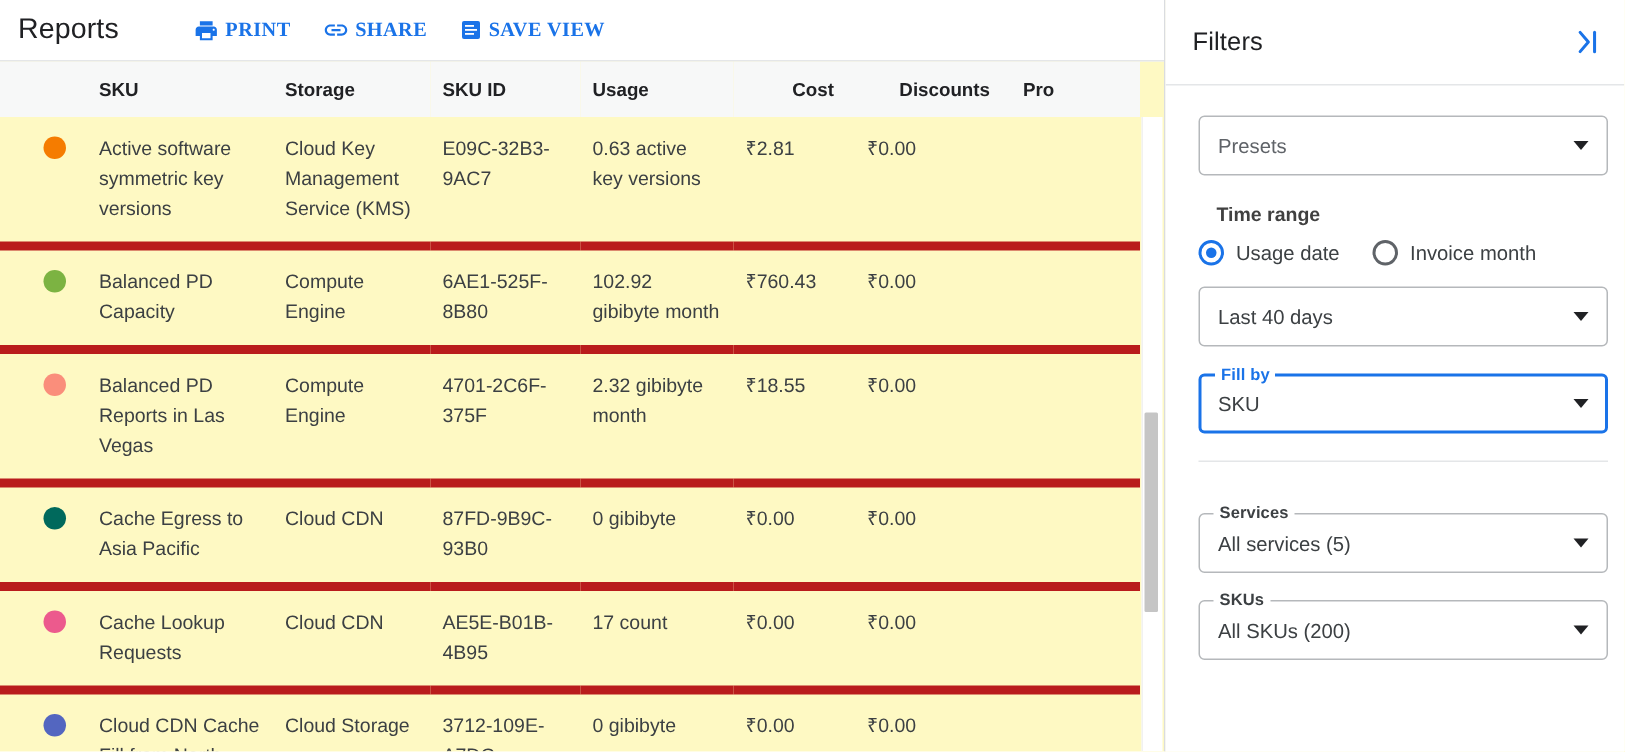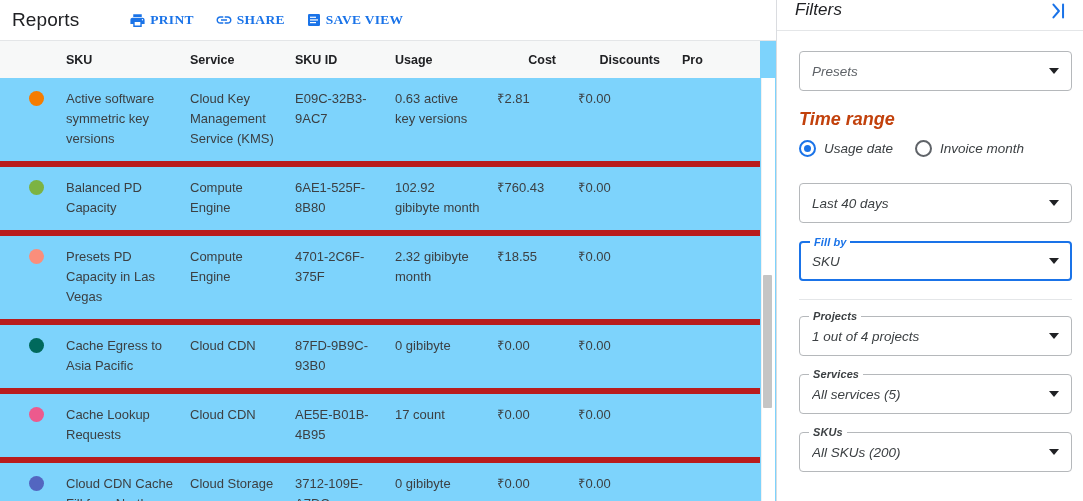--- a/index.html
+++ b/index.html
@@ -11,21 +11,21 @@
     font-family: "Liberation Sans", sans-serif;
     -webkit-font-smoothing: antialiased;
   }
   .app { position: relative; width: 1083px; height: 501px; display: flex; }
 
   
   .main {
     position: relative;
     width: 777px;
     height: 501px;
-    background: #7dd3fc;
+    background: #fef9c3;
     border-right: 1px solid #dadce0;
     overflow: hidden;
   }
 
   .topbar {
     height: 41px;
     display: flex;
     align-items: center;
     padding-left: 12px;
     border-bottom: 1px solid #e4e6e8;
@@ -130,32 +130,31 @@
 
   
   .filters {
     width: 306px;
     height: 501px;
     background: #fff;
     position: relative;
     overflow: hidden;
   }
   .filters-head {
-    height: 31px;
+    height: 57px;
     display: flex;
-    align-items: flex-start;
+    align-items: center;
     justify-content: space-between;
     padding: 0 14px 0 18px;
     border-bottom: 1px solid #e4e6e8;
-    font-style: italic;
   }
   .filters-title { font-size: 17px; color: #202124; letter-spacing: .1px; }
   .collapse-btn { cursor: pointer; display: flex; align-items: center; }
 
-  .filters-body { padding: 20px 11px 0 22px; font-style: italic; }
+  .filters-body { padding: 20px 11px 0 22px; }
 
   
   .m-field {
     position: relative;
     height: 40px;
     border: 1px solid #b5b8bb;
     border-radius: 4px;
     display: flex;
     align-items: center;
     padding: 0 12px;
@@ -189,26 +188,26 @@
   .m-field.focused .m-label { color: #1a73e8; }
   .caret {
     width: 0; height: 0;
     border-left: 5px solid transparent;
     border-right: 5px solid transparent;
     border-top: 6px solid #202124;
     margin-left: 8px;
   }
 
   .grp-label {
-    font-size: 18px;
+    font-size: 13px;
     font-weight: 700;
-    color: #c2410c;
-    margin: 18px 0 10px 0;
-  }
-  .radio-row { display: flex; align-items: center; gap: 22px; margin-bottom: 26px; }
+    color: #404040;
+    margin: 18px 0 10px 12px;
+  }
+  .radio-row { display: flex; align-items: center; gap: 22px; margin-bottom: 14px; }
   .radio { display: flex; align-items: center; gap: 8px; cursor: pointer; }
   .radio .ring {
     width: 17px; height: 17px;
     border-radius: 50%;
     border: 2px solid #5f6368;
     position: relative;
     flex: none;
   }
   .radio.on .ring { border-color: #1a73e8; }
   .radio.on .ring::after {
@@ -278,21 +277,21 @@
               <col class="c-id">
             <col class="c-usage">
               <col class="c-cost">
               <col class="c-disc">
               <col class="c-proj">
           </colgroup>
           <thead>
             <tr>
               <th></th>
               <th>SKU</th>
-              <th>Service</th>
+              <th>Storage</th>
               <th>SKU ID</th>
               <th>Usage</th>
               <th class="num">Cost</th>
               <th class="num">Discounts</th>
               <th>Pro</th>
             </tr>
           </thead>
           <tbody id="tbody">
               <tr>
                 <td class="dot-cell"><span class="dot" style="background: rgb(245, 124, 0);"></span></td>
@@ -309,21 +308,21 @@
                 <td>Balanced PD Capacity</td>
                 <td>Compute Engine</td>
                 <td>6AE1-525F-8B80</td>
                 <td>102.92 gibibyte month</td>
                 <td class="num">₹760.43</td>
                 <td class="num">₹0.00</td>
                 <td></td>
               </tr>
               <tr>
                 <td class="dot-cell"><span class="dot" style="background: rgb(250, 142, 123);"></span></td>
-                <td>Presets PD Capacity in Las Vegas</td>
+                <td>Balanced PD Reports in Las Vegas</td>
                 <td>Compute Engine</td>
                 <td>4701-2C6F-375F</td>
                 <td>2.32 gibibyte month</td>
                 <td class="num">₹18.55</td>
                 <td class="num">₹0.00</td>
                 <td></td>
               </tr>
               <tr>
                 <td class="dot-cell"><span class="dot" style="background: rgb(0, 105, 92);"></span></td>
                 <td>Cache Egress to Asia Pacific</td>
@@ -404,25 +403,20 @@
       <div class="sp"></div>
 
       <div class="m-field focused">
         <span class="m-label">Fill by</span>
         <span class="m-value">SKU</span>
         <span class="caret"></span>
       </div>
 
       <div class="hr"></div>
 
-      <div class="m-field">
-        <span class="m-label">Projects</span>
-        <span class="m-value">1 out of 4 projects</span>
-        <span class="caret"></span>
-      </div>
 
       <div class="sp"></div>
 
       <div class="m-field">
         <span class="m-label">Services</span>
         <span class="m-value">All services (5)</span>
         <span class="caret"></span>
       </div>
 
       <div class="sp"></div>

